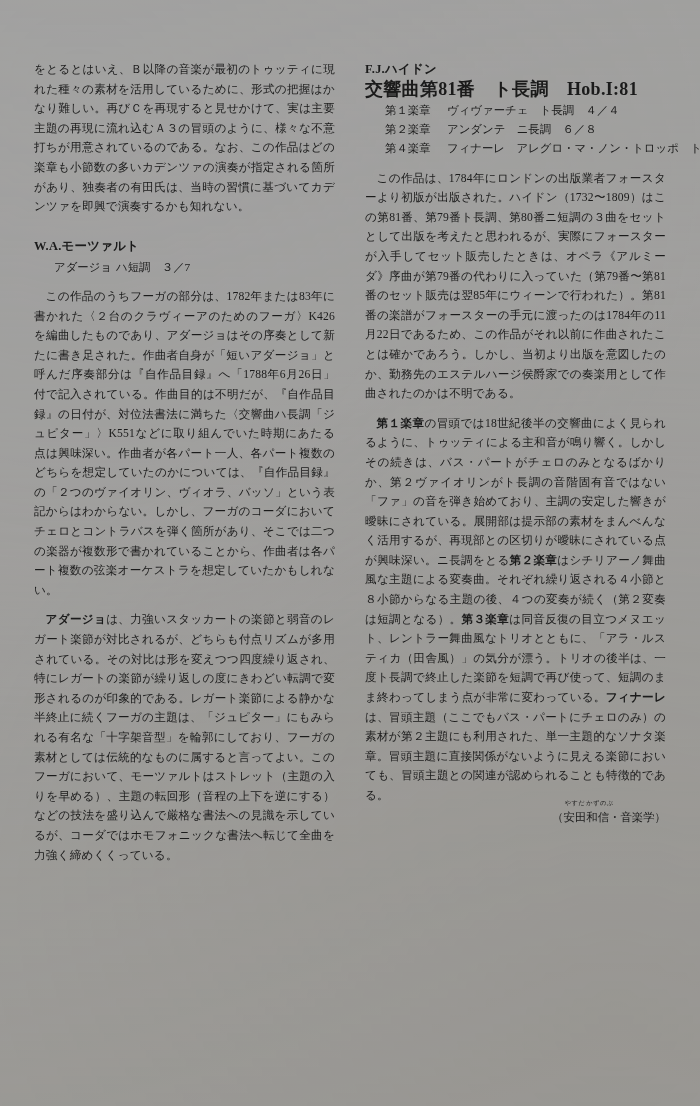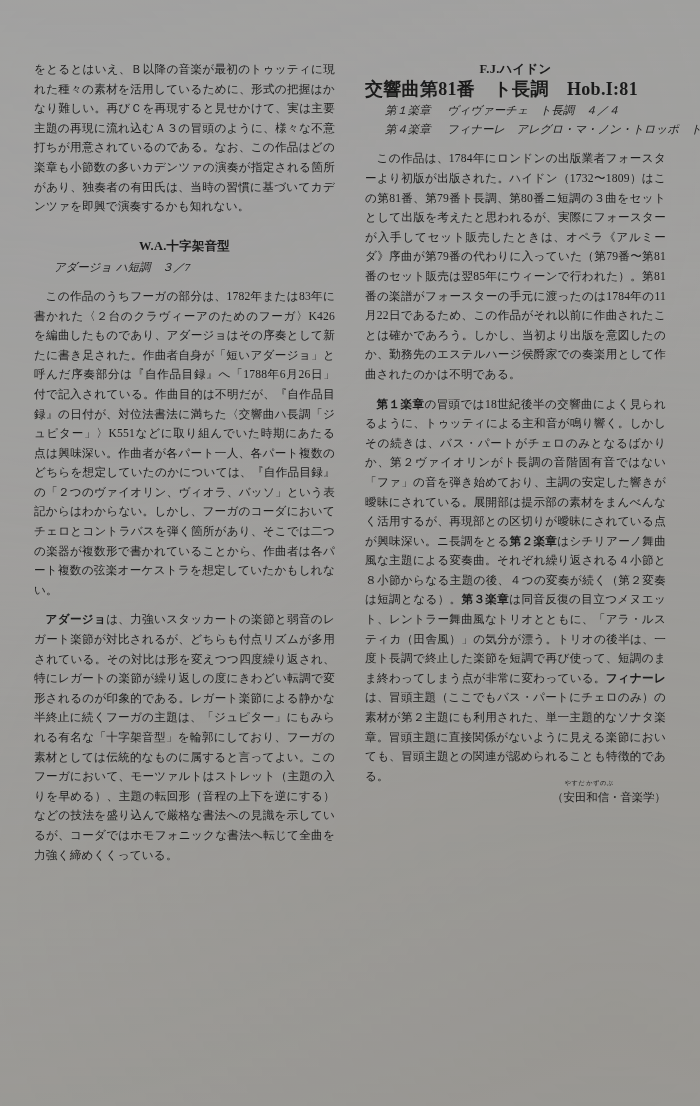--- a/index.html
+++ b/index.html
@@ -43,21 +43,20 @@
     box-sizing: border-box;
   }
   .col {
     width: 301px;
     box-sizing: border-box;
   }
   p, .line, .head, .sub {
     font-size: 11.6px;
     line-height: 19.6px;
     letter-spacing: 0.2px;
-    text-align: center;
   }
   p {
     margin: 0 0 0 0;
     text-align: justify;
     text-justify: inter-character;
   }
   .para {
     margin-bottom: 0px;
   }
   .indent {
@@ -81,21 +80,20 @@
   .mvt-list {
     margin: 2px 0 0 0;
     padding: 0;
     list-style: none;
   }
   .mvt {
     font-size: 11.4px;
     line-height: 19.2px;
     padding-left: 20px;
     white-space: nowrap;
-    font-style: italic;
   }
   .mvt .lbl {
     display: inline-block;
     min-width: 62px;
   }
   .mvt .nm {
     display: inline-block;
   }
   .bold-inline {
     font-weight: bold;
@@ -129,21 +127,21 @@
   <div class="grain"></div>
 
   <div class="columns">
 
     <div class="col">
 
       <p class="para">をとるとはいえ、Ｂ以降の音楽が最初のトゥッティに現れた種々の素材を活用しているために、形式の把握はかなり難しい。再びＣを再現すると見せかけて、実は主要主題の再現に流れ込むＡ３の冒頭のように、様々な不意打ちが用意されているのである。なお、この作品はどの楽章も小節数の多いカデンツァの演奏が指定される箇所があり、独奏者の有田氏は、当時の習慣に基づいてカデンツァを即興で演奏するかも知れない。</p>
 
       <div class="spacer-lg"></div>
 
-      <div class="head">W.A.十字架音型</div>
+      <div class="head">W.A.モーツァルト</div>
 
       <ul class="mvt-list">
         <li class="mvt">
           <span class="lbl">アダージョ</span><span class="nm">ハ短調　３／7</span>
         </li>
       </ul>
 
       <div class="spacer-sm"></div>
 
       <p class="para indent">この作品のうちフーガの部分は、1782年または83年に書かれた〈２台のクラヴィーアのためのフーガ〉K426を編曲したものであり、アダージョはその序奏として新たに書き足された。作曲者自身が「短いアダージョ」と呼んだ序奏部分は『自作品目録』へ「1788年6月26日」付で記入されている。作曲目的は不明だが、『自作品目録』の日付が、対位法書法に満ちた〈交響曲ハ長調「ジュピター」〉K551などに取り組んでいた時期にあたる点は興味深い。作曲者が各パート一人、各パート複数のどちらを想定していたのかについては、『自作品目録』の「２つのヴァイオリン、ヴィオラ、バッソ」という表記からはわからない。しかし、フーガのコーダにおいてチェロとコントラバスを弾く箇所があり、そこでは二つの楽器が複数形で書かれていることから、作曲者は各パート複数の弦楽オーケストラを想定していたかもしれない。</p>
@@ -157,20 +155,23 @@
     <div class="col">
 
       <div class="head">F.J.ハイドン</div>
       <div class="head2">交響曲第81番　ト長調　Hob.I:81</div>
 
       <ul class="mvt-list">
         <li class="mvt">
           <span class="lbl">第１楽章</span><span class="nm">ヴィヴァーチェ　ト長調　４／４</span>
         </li>
         <li class="mvt">
+          <span class="lbl">第２楽章</span><span class="nm">アンダンテ　ニ長調　６／８</span>
+        </li>
+        <li class="mvt">
           <span class="lbl">第４楽章</span><span class="nm">フィナーレ　アレグロ・マ・ノン・トロッポ　ト長調　２／２</span>
         </li>
       </ul>
 
       <div class="spacer-sm"></div>
 
       <p class="para indent">この作品は、1784年にロンドンの出版業者フォースターより初版が出版された。ハイドン（1732〜1809）はこの第81番、第79番ト長調、第80番ニ短調の３曲をセットとして出版を考えたと思われるが、実際にフォースターが入手してセット販売したときは、オペラ《アルミーダ》序曲が第79番の代わりに入っていた（第79番〜第81番のセット販売は翌85年にウィーンで行われた）。第81番の楽譜がフォースターの手元に渡ったのは1784年の11月22日であるため、この作品がそれ以前に作曲されたことは確かであろう。しかし、当初より出版を意図したのか、勤務先のエステルハージ侯爵家での奏楽用として作曲されたのかは不明である。</p>
 
       <div class="spacer-sm"></div>
 

